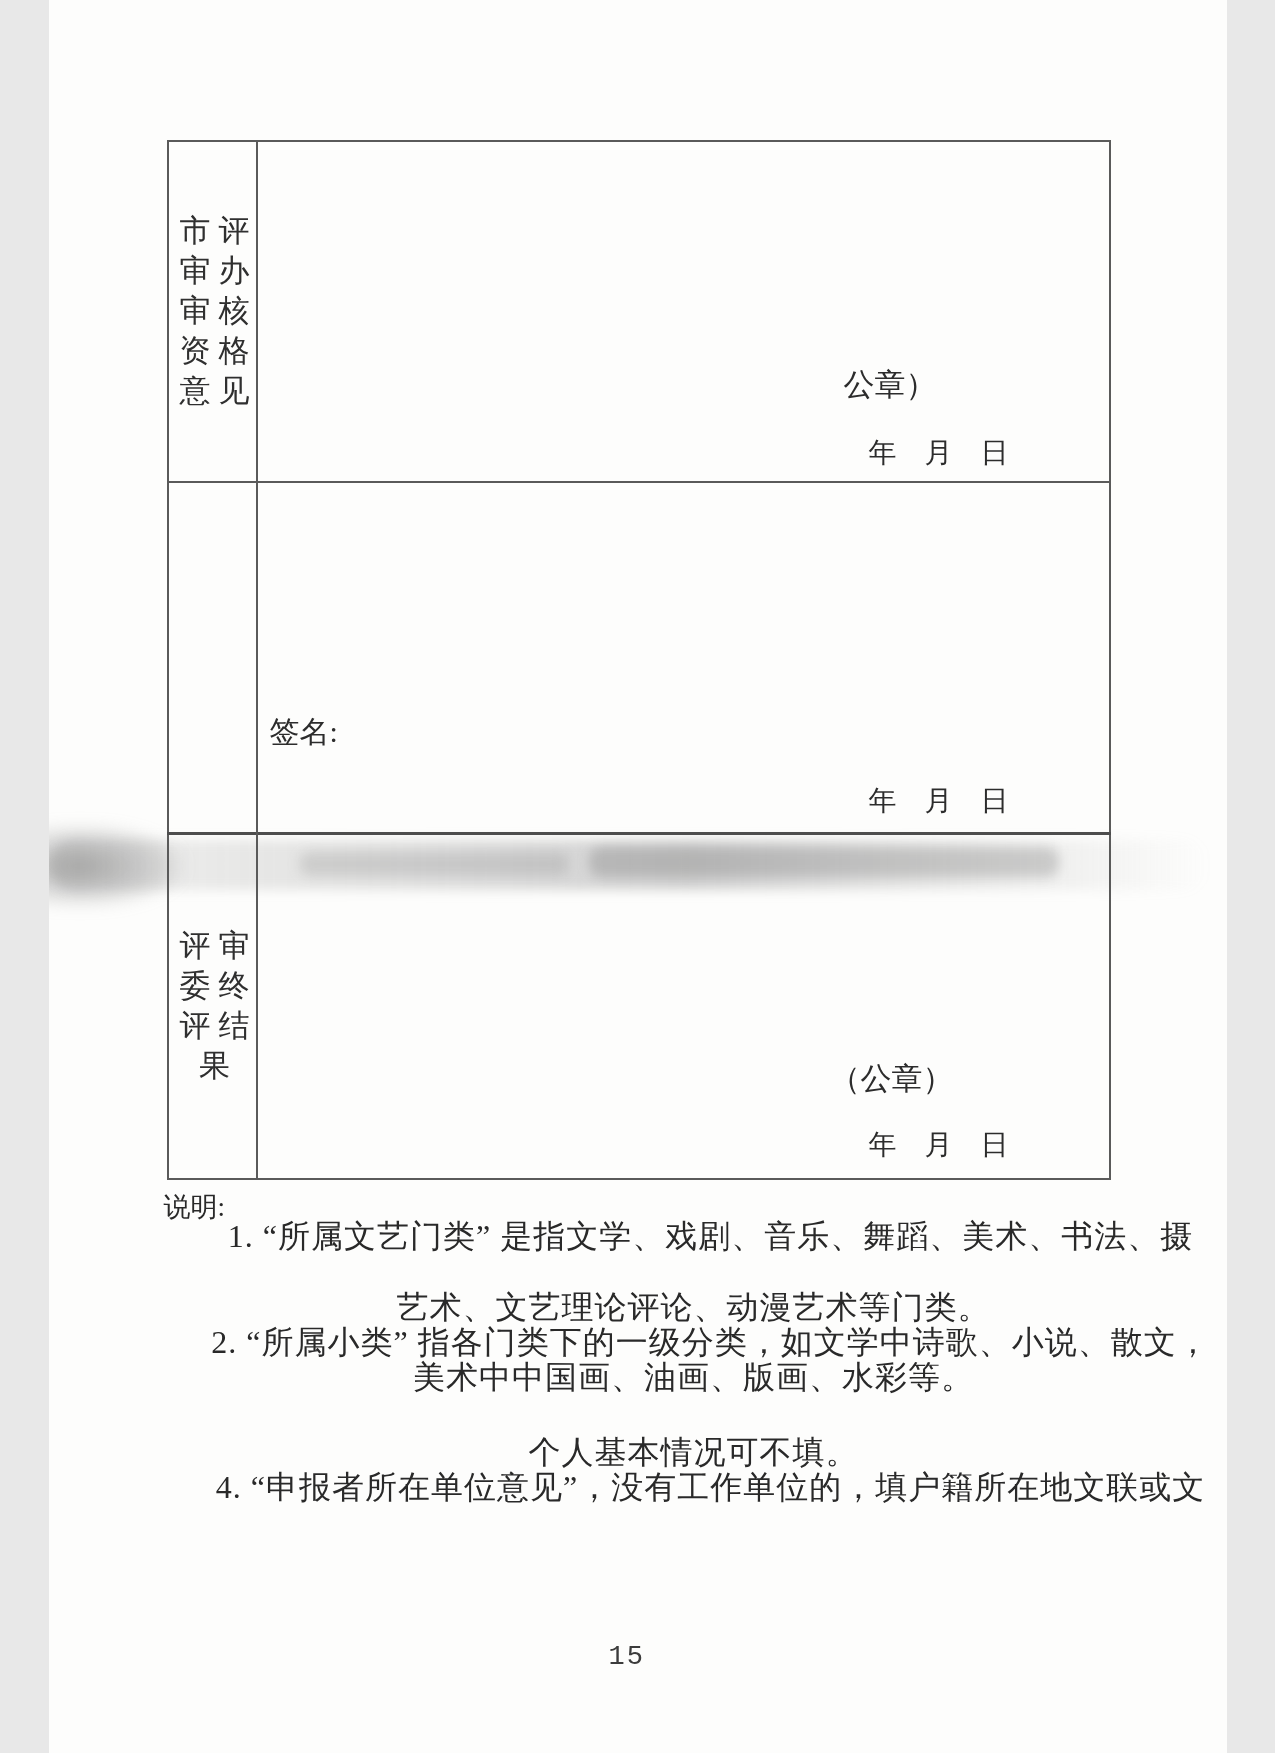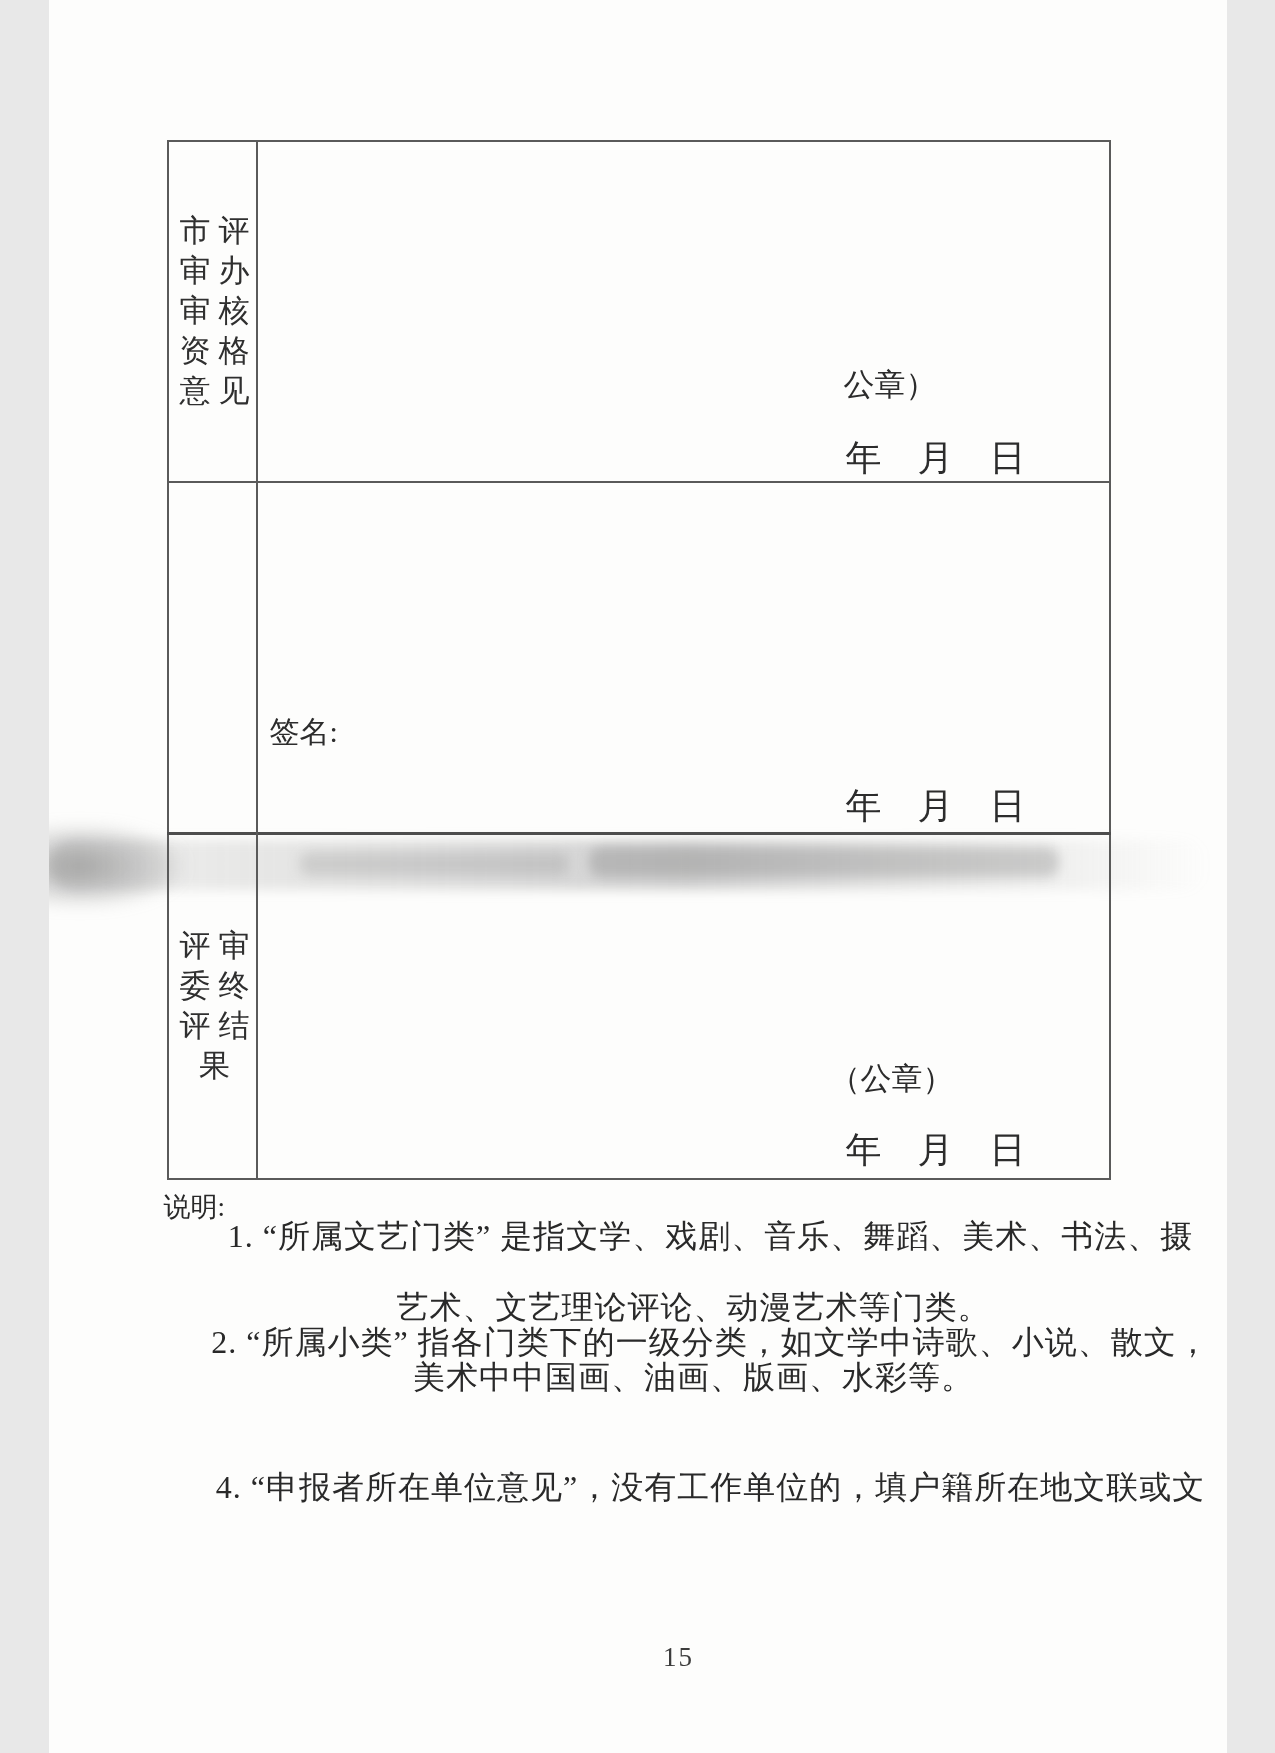--- a/index.html
+++ b/index.html
@@ -25,31 +25,31 @@
   
   .rowlabel{left:131px;width:72px;}
   .rowlabel .lline{
     height:40px;line-height:40px;
     font-size:31px;letter-spacing:8px;
     white-space:nowrap;color:#2f2f2f;
   }
   .rowlabel .lline.single{text-align:center;letter-spacing:0;padding-right:2px;}
   
   .celltext{font-size:31px;white-space:pre;color:#2c2c2c;}
-  .datetext{font-size:36px;white-space:pre;color:#2c2c2c;}
+  .datetext{font-size:28px;white-space:pre;color:#2c2c2c;margin-left:23px;}
   
   .noteline{
     left:115px;width:1060px;
     font-size:32px;line-height:34px;
     letter-spacing:1px;white-space:nowrap;color:#292929;text-align:center;
   }
   .noteline.indent{padding-left:17px;}
   .notehead{left:115px;font-size:27px;color:#292929;}
   
-  .pagenum{left:560px;top:1642px;width:140px;text-align:center;font-size:27px;color:#3c3c3c;letter-spacing:2px;}
+  .pagenum{left:560px;top:1642px;width:140px;text-align:left;font-size:27px;color:#3c3c3c;letter-spacing:2px;font-family:Liberation Mono, monospace;}
   
   .smudge{pointer-events:none;}
   .smudge.s1{left:-25px;top:824px;width:160px;height:84px;
     background:radial-gradient(ellipse at 35% 50%, rgba(105,105,105,.50), rgba(140,140,140,.22) 55%, rgba(255,255,255,0) 75%);
     filter:blur(7px);}
   .smudge.s2{left:0px;top:840px;width:1160px;height:50px;border-radius:24px;
     background:linear-gradient(90deg, rgba(130,130,130,.28), rgba(150,150,150,.18) 12%, rgba(140,140,140,.27) 35%, rgba(125,125,125,.34) 55%, rgba(145,145,145,.24) 72%, rgba(170,170,170,.12) 90%, rgba(255,255,255,0));
     filter:blur(6px);}
   .smudge.s3{left:540px;top:847px;width:470px;height:30px;border-radius:12px;
     background:rgba(95,95,95,.26);filter:blur(6px);}
@@ -91,17 +91,18 @@
     <div class="lline single">果</div>
   </div>
   <div class="abs celltext" style="left:781px;top:1058px">（公章）</div>
   <div class="abs datetext" style="left:797px;top:1126px">年　月　日</div>
 
   <div class="abs notehead" style="top:1189px">说明:</div>
   <div class="abs noteline indent" style="top:1219px">1. “所属文艺门类” 是指文学、戏剧、音乐、舞蹈、美术、书法、摄</div>
   <div class="abs noteline" style="top:1290px">艺术、文艺理论评论、动漫艺术等门类。</div>
   <div class="abs noteline indent" style="top:1325px">2. “所属小类” 指各门类下的一级分类，如文学中诗歌、小说、散文，</div>
   <div class="abs noteline" style="top:1360px">美术中中国画、油画、版画、水彩等。</div>
+  <div class="abs noteline" style="top:1435px">个人基本情况可不填。</div>
   <div class="abs noteline indent" style="top:1470px">4. “申报者所在单位意见”，没有工作单位的，填户籍所在地文联或文</div>
 
   <div class="abs pagenum">15</div>
 
 </div>
 
 </body></html>

